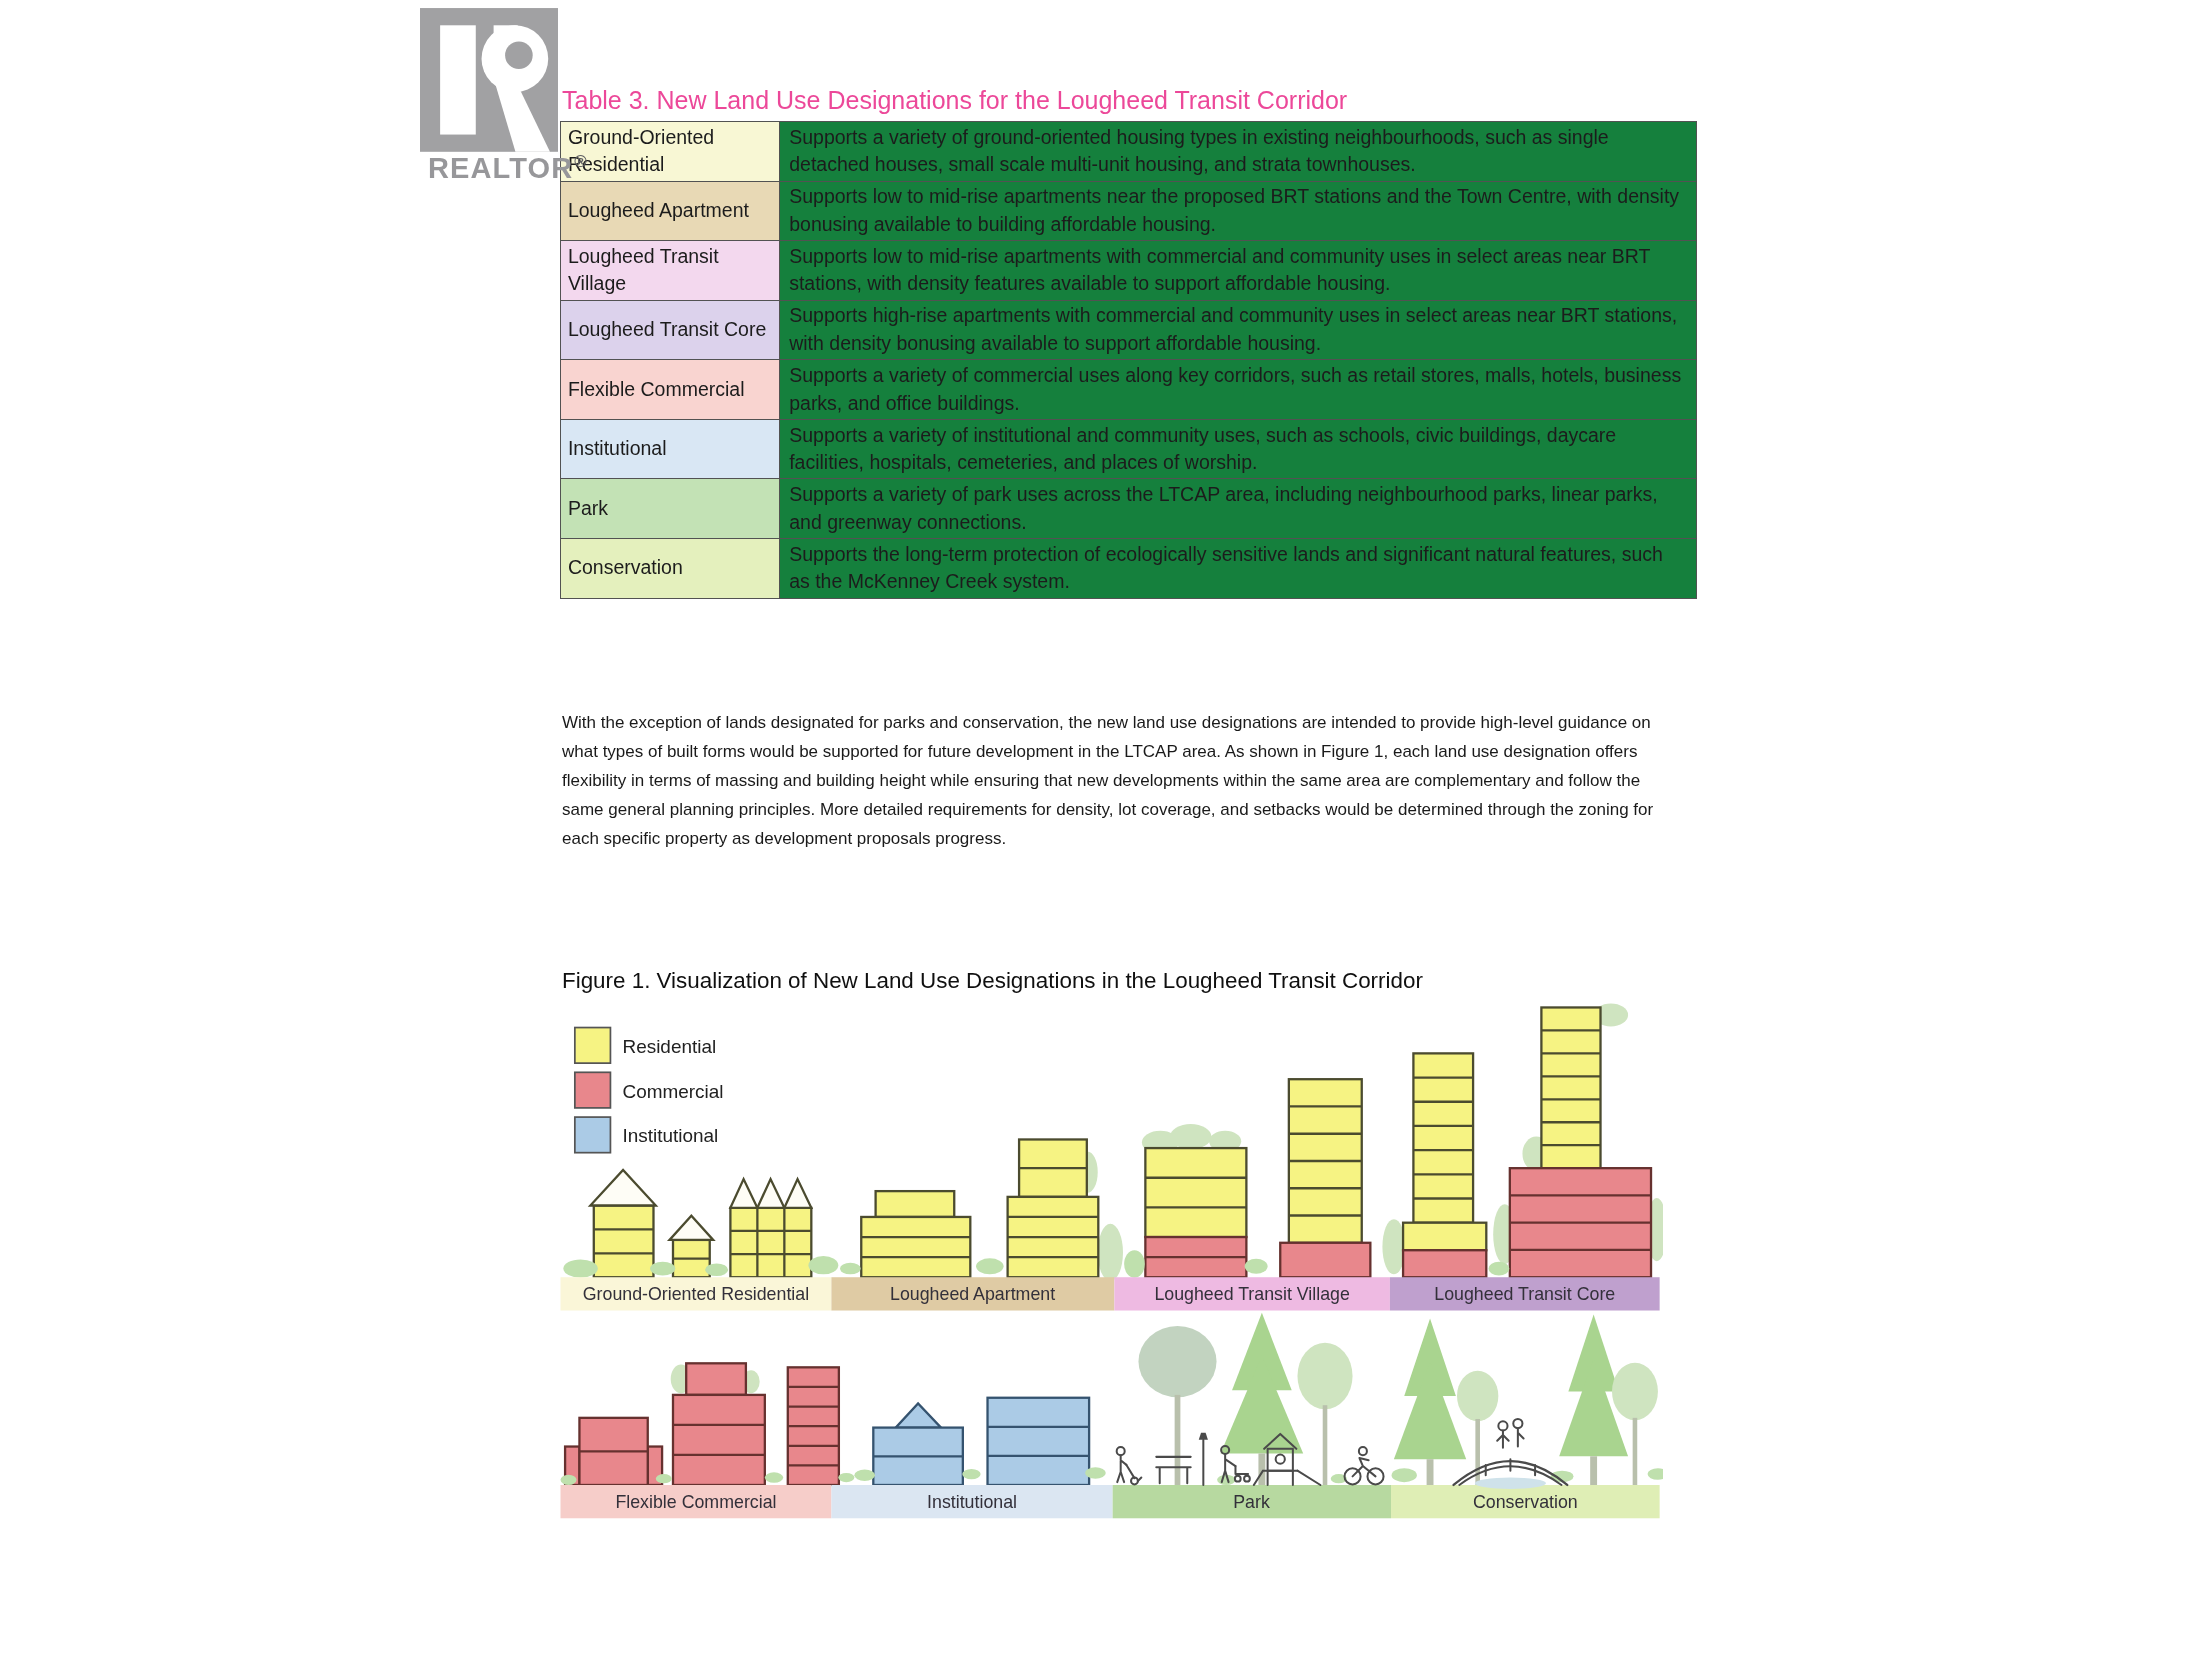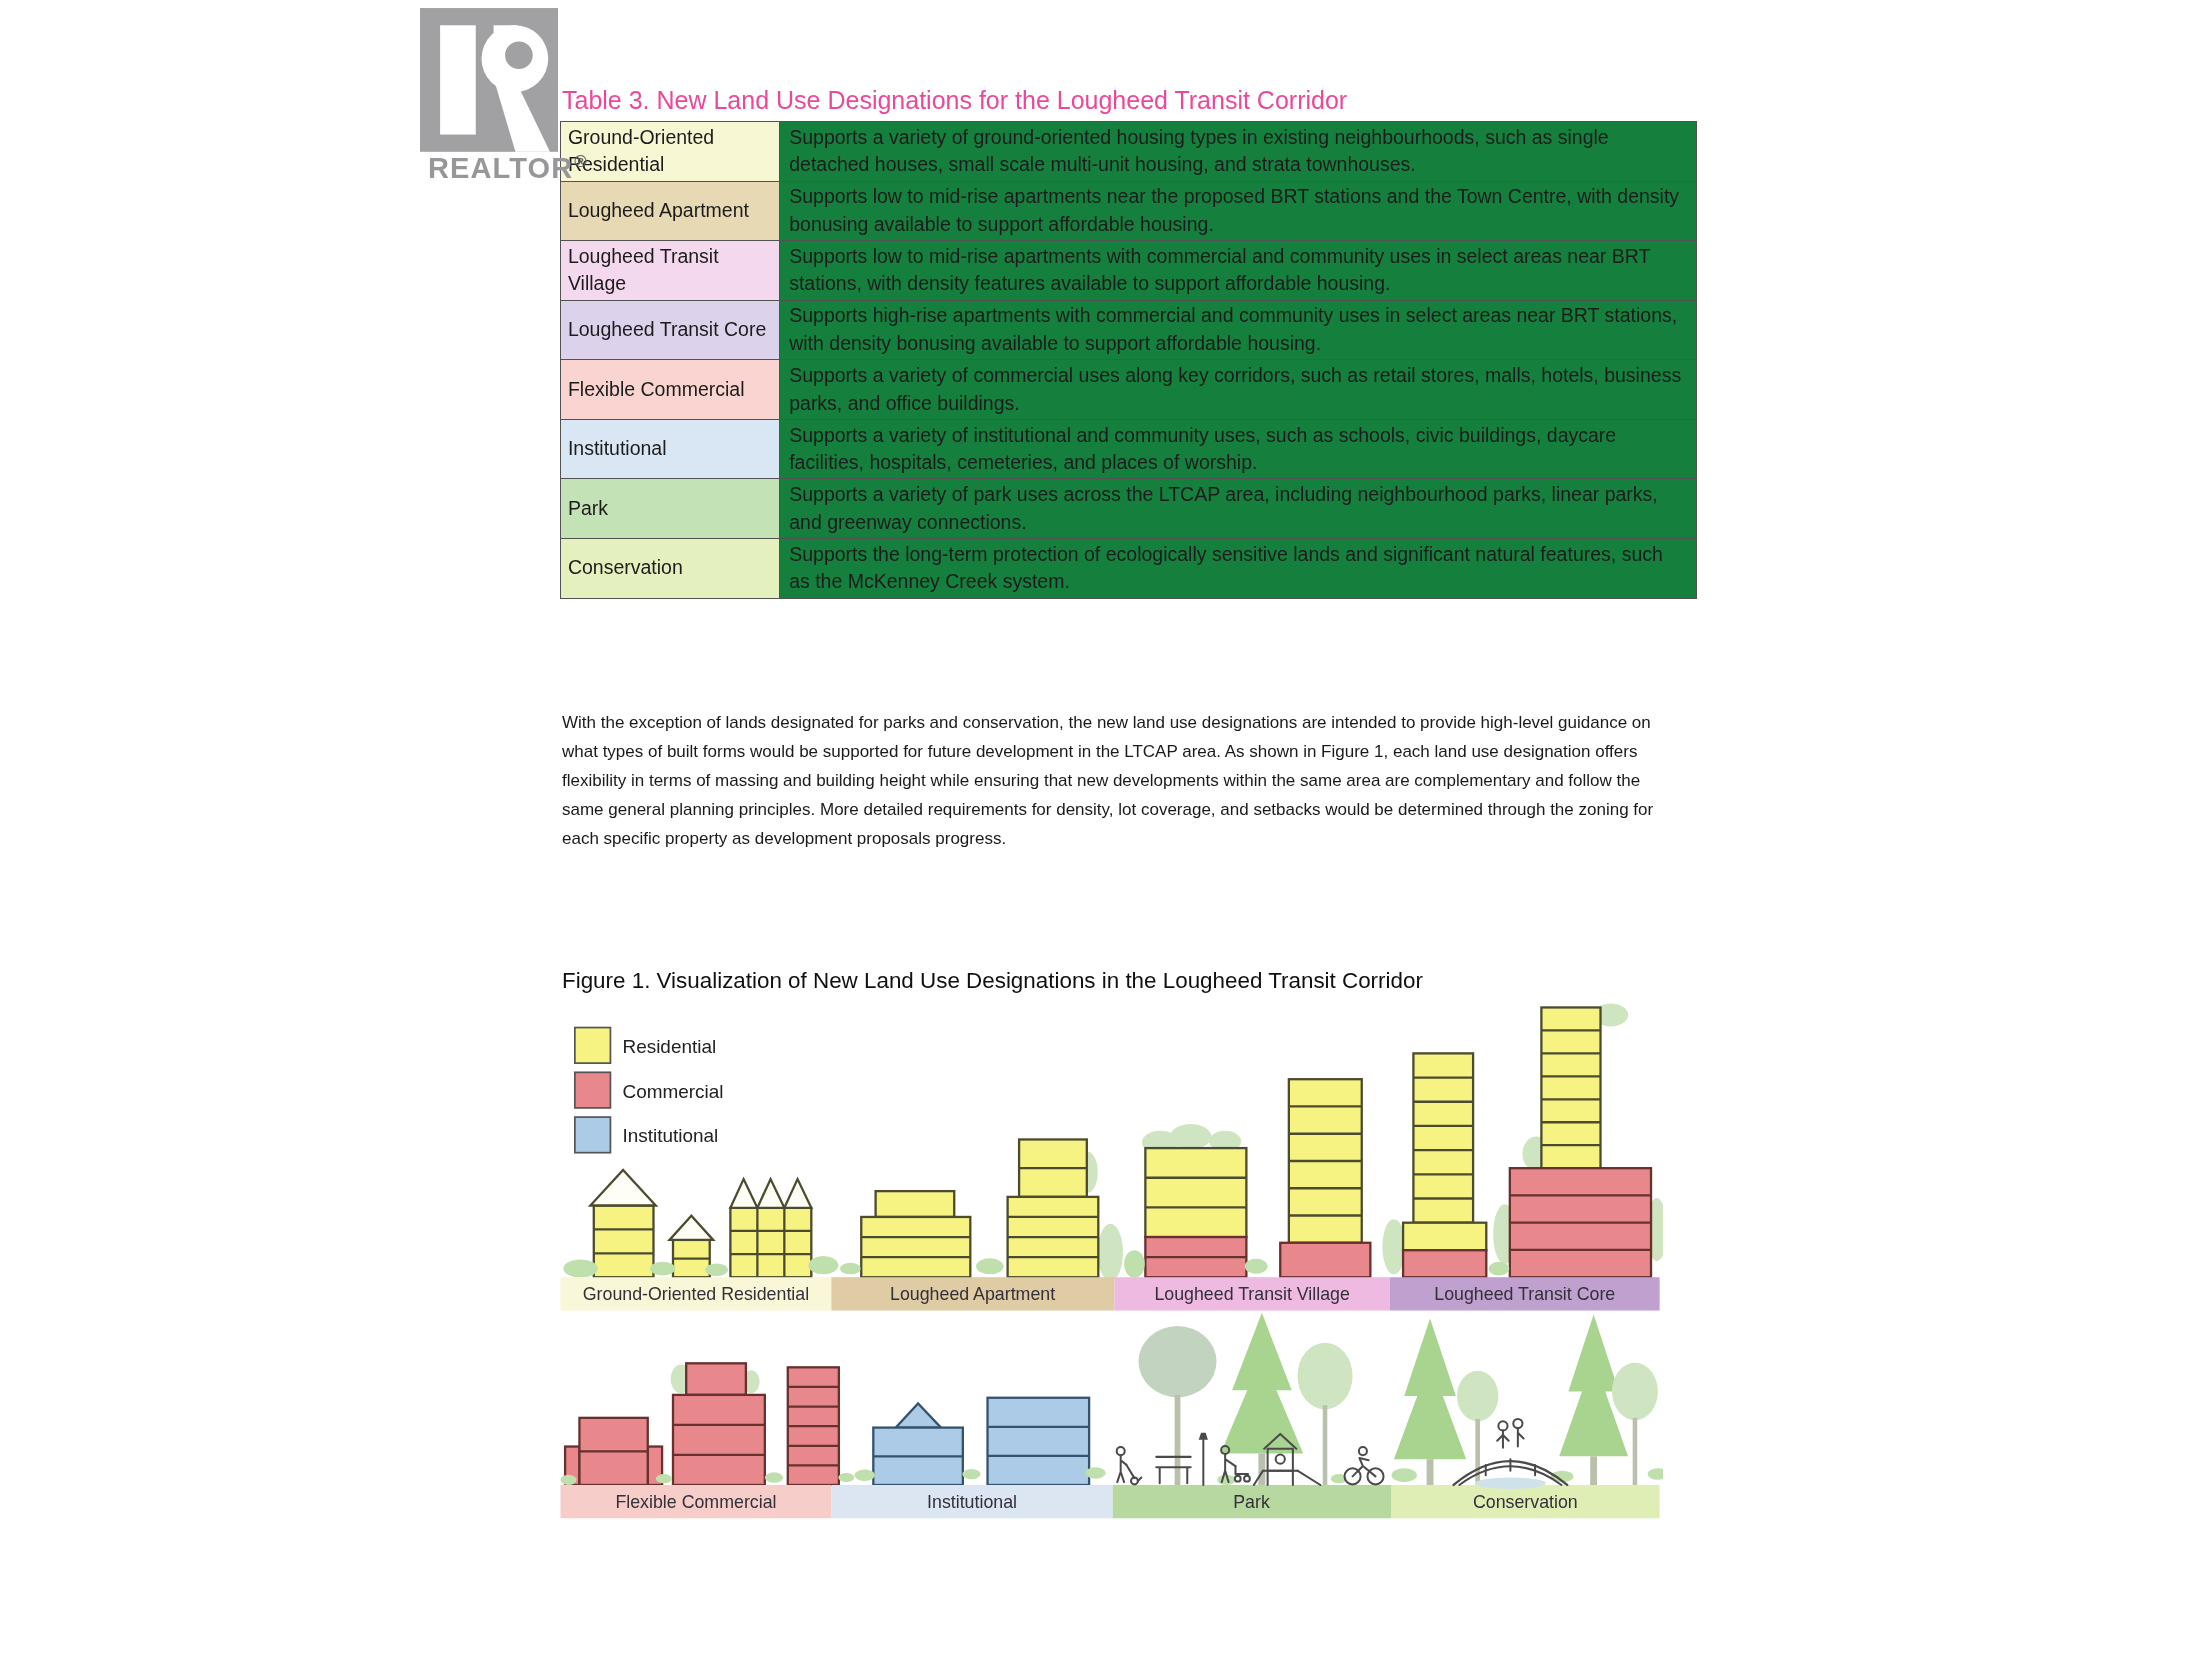--- a/index.html
+++ b/index.html
@@ -73,21 +73,21 @@
         <col class="c1">
         <col class="c2">
       </colgroup>
   <tbody>
   <tr>
     <td class="des" style="background-color: rgb(248, 247, 212);">Ground-Oriented Residential</td>
     <td>Supports a variety of ground-oriented housing types in existing neighbourhoods, such as single detached houses, small scale multi-unit housing, and strata townhouses.</td>
   </tr>
   <tr>
     <td class="des" style="background-color: rgb(232, 217, 181);">Lougheed Apartment</td>
-    <td>Supports low to mid-rise apartments near the proposed BRT stations and the Town Centre, with density bonusing available to support affordable housing.</td>
+    <td>Supports low to mid-rise apartments near the proposed BRT stations and the Town Centre, with density bonusing available to building affordable housing.</td>
   </tr>
   <tr>
     <td class="des" style="background-color: rgb(243, 216, 238);">Lougheed Transit Village</td>
     <td>Supports low to mid-rise apartments with commercial and community uses in select areas near BRT stations, with density features available to support affordable housing.</td>
   </tr>
   <tr>
     <td class="des" style="background-color: rgb(220, 210, 236);">Lougheed Transit Core</td>
     <td>Supports high-rise apartments with commercial and community uses in select areas near BRT stations, with density bonusing available to support affordable housing.</td>
   </tr>
   <tr>

